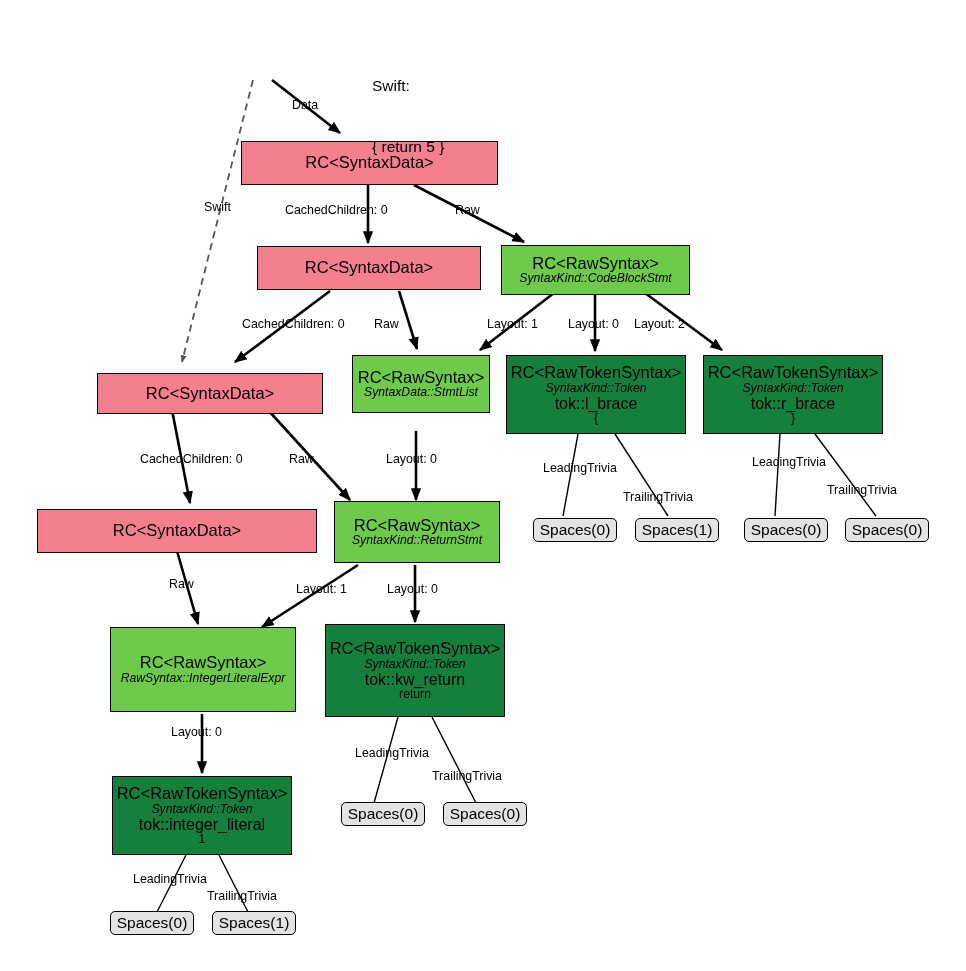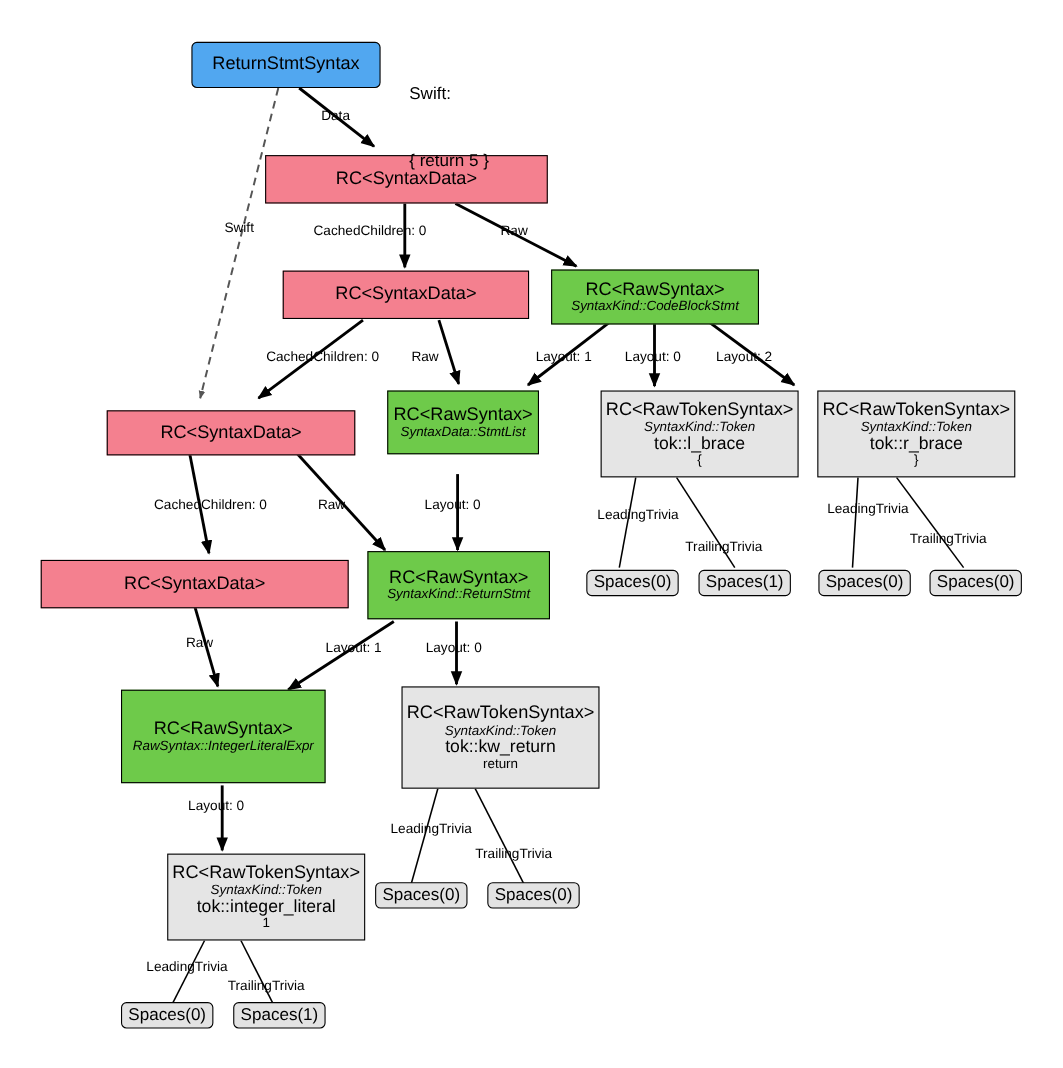--- a/index.html
+++ b/index.html
@@ -47,22 +47,21 @@
     background: #51a7f0;
     border-radius: 5px;
   }
   .n-data {
     background: #f4808f;
   }
   .n-raw {
     background: #6eca4a;
   }
   .n-token {
-    background: #e5e5e5;
-    margin-left: 40px;
+    background: #15803d;
   }
   .n-trivia {
     background: #e3e3e3;
     border-radius: 5px;
     font-size: 15.5px;
     padding: 0 7px;
   }
 
   .elabel {
     position: absolute;
@@ -139,23 +138,20 @@
 
     <path d="M 186 855 L 157 912" stroke="#000" stroke-width="1.4" fill="none"></path>
     <path d="M 219 855 L 248 912" stroke="#000" stroke-width="1.4" fill="none"></path>
   </svg>
 
   <div class="caption" style="left:372px; top:36px; width:130px;">
     <div>Swift:</div>
     <div>{ return 5 }</div>
   </div>
 
-  <div class="node n-root" style="left:174px; top:38px; width:172px; height:42px;">
-    <div class="t1">ReturnStmtSyntax</div>
-  </div>
 
   <div class="node n-data" style="left:241px; top:141px; width:257px; height:44px;">
     <div class="t1">RC&lt;SyntaxData&gt;</div>
   </div>
 
   <div class="node n-data" style="left:257px; top:246px; width:224px; height:44px;">
     <div class="t1">RC&lt;SyntaxData&gt;</div>
   </div>
 
   <div class="node n-data" style="left:97px; top:373px; width:226px; height:41px;">
@@ -240,21 +236,21 @@
   </div>
 
   <div class="elabel" style="left:292px; top:99px;">Data</div>
   <div class="elabel" style="left:204px; top:201px;">Swift</div>
   <div class="elabel" style="left:285px; top:204px;">CachedChildren: 0</div>
   <div class="elabel" style="left:455px; top:204px;">Raw</div>
   <div class="elabel" style="left:242px; top:318px;">CachedChildren: 0</div>
   <div class="elabel" style="left:374px; top:318px;">Raw</div>
   <div class="elabel" style="left:487px; top:318px;">Layout: 1</div>
   <div class="elabel" style="left:568px; top:318px;">Layout: 0</div>
-  <div class="elabel" style="left:651px; top:318px;">Layout: 2</div>
+  <div class="elabel" style="left:634px; top:318px;">Layout: 2</div>
   <div class="elabel" style="left:140px; top:453px;">CachedChildren: 0</div>
   <div class="elabel" style="left:289px; top:453px;">Raw</div>
   <div class="elabel" style="left:386px; top:453px;">Layout: 0</div>
   <div class="elabel" style="left:169px; top:578px;">Raw</div>
   <div class="elabel" style="left:296px; top:583px;">Layout: 1</div>
   <div class="elabel" style="left:387px; top:583px;">Layout: 0</div>
   <div class="elabel" style="left:171px; top:726px;">Layout: 0</div>
 
   <div class="elabel" style="left:543px; top:462px;">LeadingTrivia</div>
   <div class="elabel" style="left:623px; top:491px;">TrailingTrivia</div>

